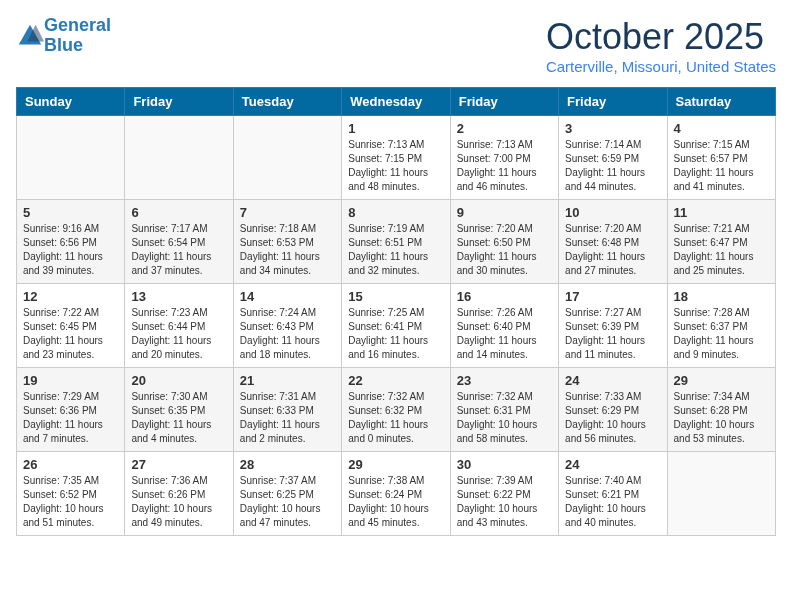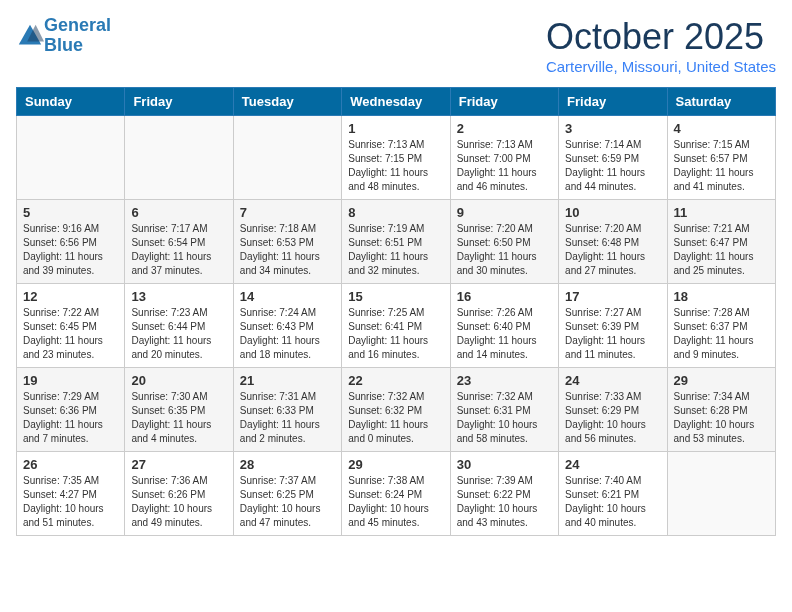--- a/index.html
+++ b/index.html
@@ -306,21 +306,21 @@
           <div class="day-info">Sunrise: 7:34 AM
 Sunset: 6:28 PM
 Daylight: 10 hours
 and 53 minutes.</div>
         </td>
       </tr>
       <tr>
         <td>
           <div class="day-number">26</div>
           <div class="day-info">Sunrise: 7:35 AM
-Sunset: 4:27 PM
+Sunset: 6:52 PM
 Daylight: 10 hours
 and 51 minutes.</div>
         </td>
         <td>
           <div class="day-number">27</div>
           <div class="day-info">Sunrise: 7:36 AM
 Sunset: 6:26 PM
 Daylight: 10 hours
 and 49 minutes.</div>
         </td>

